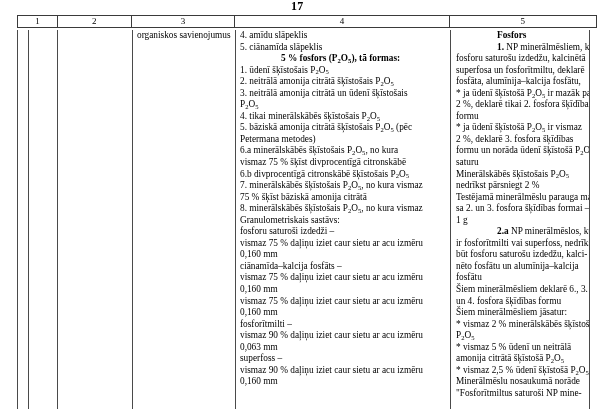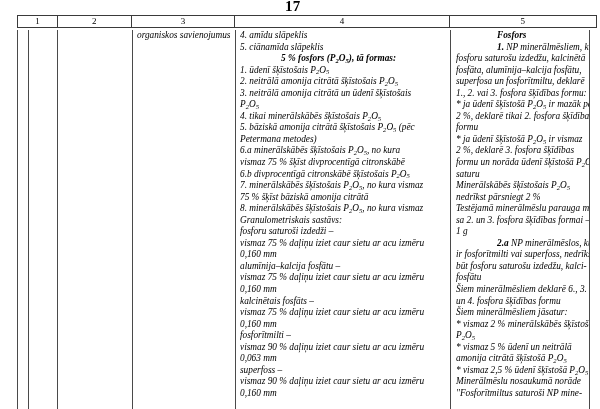--- a/index.html
+++ b/index.html
@@ -13,23 +13,23 @@
     position: relative;
     overflow: hidden;
     font-family: "Liberation Serif", "DejaVu Serif", serif;
     color: #000000;
     -webkit-font-smoothing: antialiased;
   }
 
   
   .page-number {
     position: absolute;
-    left: 285px;
+    left: 291px;
     top: 0px;
-    font-size: 15px;
+    font-size: 12px;
     font-weight: bold;
     letter-spacing: 0.3px;
     line-height: 12px;
     font-family: Liberation Serif, serif;
   }
 
   
   .col-head-row {
     position: absolute;
     left: 17px;
@@ -58,21 +58,20 @@
 
   
   .body-row {
     position: absolute;
     left: 17px;
     top: 30px;
     width: 573px;
     height: 379px;
     display: flex;
     box-sizing: border-box;
-    font-style: italic;
   }
   .bcell {
     box-sizing: border-box;
     border-left: 1px solid #4a4a4a;
     position: relative;
     overflow: hidden;
   }
   .bcell:last-child {
     border-right: 1px solid #4a4a4a;
   }
@@ -139,57 +138,56 @@
         <div class="line">6.a minerālskābēs šķīstošais P<sub>2</sub>O<sub>5</sub>, no kura</div>
         <div class="line">vismaz 75 % šķīst divprocentīgā citronskābē</div>
         <div class="line">6.b divprocentīgā citronskābē šķīstošais P<sub>2</sub>O<sub>5</sub></div>
         <div class="line">7. minerālskābēs šķīstošais P<sub>2</sub>O<sub>5</sub>, no kura vismaz</div>
         <div class="line">75 % šķīst bāziskā amonija citrātā</div>
         <div class="line">8. minerālskābēs šķīstošais P<sub>2</sub>O<sub>5</sub>, no kura vismaz</div>
         <div class="line">Granulometriskais sastāvs:</div>
         <div class="line">fosforu saturoši izdedži –</div>
         <div class="line">vismaz 75 % daļiņu iziet caur sietu ar acu izmēru</div>
         <div class="line">0,160 mm</div>
-        <div class="line">alumīnija–kalcija fosfātu –</div>
+        <div class="line">ciānamīda–kalcija fosfāts –</div>
         <div class="line">vismaz 75 % daļiņu iziet caur sietu ar acu izmēru</div>
         <div class="line">0,160 mm</div>
-        <div class="line">kalcinētais fosfāts –</div>
         <div class="line">vismaz 75 % daļiņu iziet caur sietu ar acu izmēru</div>
         <div class="line">0,160 mm</div>
         <div class="line">fosforītmilti –</div>
         <div class="line">vismaz 90 % daļiņu iziet caur sietu ar acu izmēru</div>
         <div class="line">0,063 mm</div>
         <div class="line">superfoss –</div>
         <div class="line">vismaz 90 % daļiņu iziet caur sietu ar acu izmēru</div>
         <div class="line">0,160 mm</div>
       </div>
   </div>
   <div class="bcell bc6">
     <div class="cell-inner c5">
         <div class="line"><span class="b">Fosfors</span></div>
         <div class="line"><span class="b">1.</span> NP minerālmēsliem, kuros nav</div>
         <div class="line">fosforu saturošu izdedžu, kalcinētā</div>
+        <div class="line">superfosa un fosforītmiltu, deklarē</div>
         <div class="line">fosfāta, alumīnija–kalcija fosfātu,</div>
-        <div class="line">superfosa un fosforītmiltu, deklarē</div>
-        <div class="line">1., 2. vai 3. fosfora šķīdības formu:</div>
         <div class="line">* ja ūdenī šķīstošā P<sub>2</sub>O<sub>5</sub> ir mazāk par</div>
         <div class="line">2 %, deklarē tikai 2. fosfora šķīdības</div>
         <div class="line">formu</div>
         <div class="line">* ja ūdenī šķīstošā P<sub>2</sub>O<sub>5</sub> ir vismaz</div>
         <div class="line">2 %, deklarē 3. fosfora šķīdības</div>
         <div class="line">formu un norāda ūdenī šķīstošā P<sub>2</sub>O</div>
         <div class="line">saturu</div>
         <div class="line">Minerālskābēs šķīstošais P<sub>2</sub>O<sub>5</sub></div>
         <div class="line">nedrīkst pārsniegt 2 %</div>
         <div class="line">Testējamā minerālmēslu parauga ma-</div>
         <div class="line">sa 2. un 3. fosfora šķīdības formai –</div>
         <div class="line">1 g</div>
         <div class="line"><span class="b">2.a</span> NP minerālmēslos, kuru sastāvā</div>
         <div class="line">ir fosforītmilti vai superfoss, nedrīkst</div>
         <div class="line">būt fosforu saturošu izdedžu, kalci-</div>
+        <div class="line">nēto fosfātu un alumīnija–kalcija</div>
         <div class="line">fosfātu</div>
         <div class="line">Šiem minerālmēsliem deklarē 6., 3.</div>
         <div class="line">un 4. fosfora šķīdības formu</div>
         <div class="line">Šiem minerālmēsliem jāsatur:</div>
         <div class="line">* vismaz 2 % minerālskābēs šķīstošā</div>
         <div class="line">P<sub>2</sub>O<sub>5</sub></div>
         <div class="line">* vismaz 5 % ūdenī un neitrālā</div>
         <div class="line">amonija citrātā šķīstošā P<sub>2</sub>O<sub>5</sub></div>
         <div class="line">* vismaz 2,5 % ūdenī šķīstošā P<sub>2</sub>O<sub>5</sub></div>
         <div class="line">Minerālmēslu nosaukumā norāde</div>

